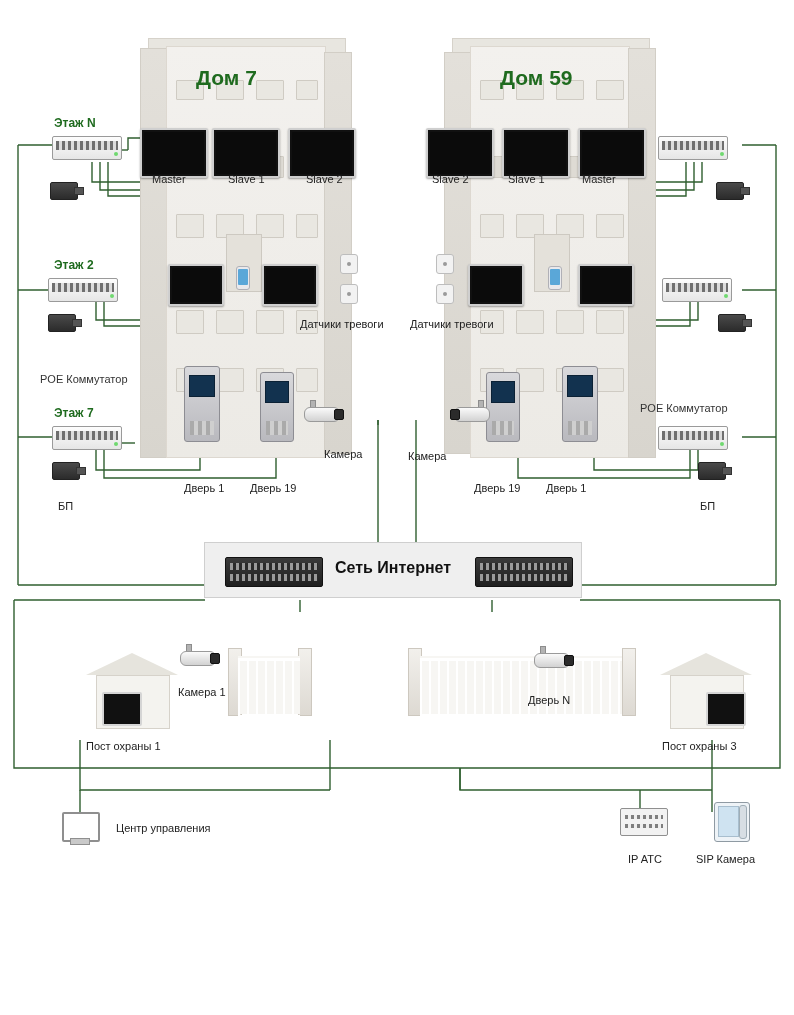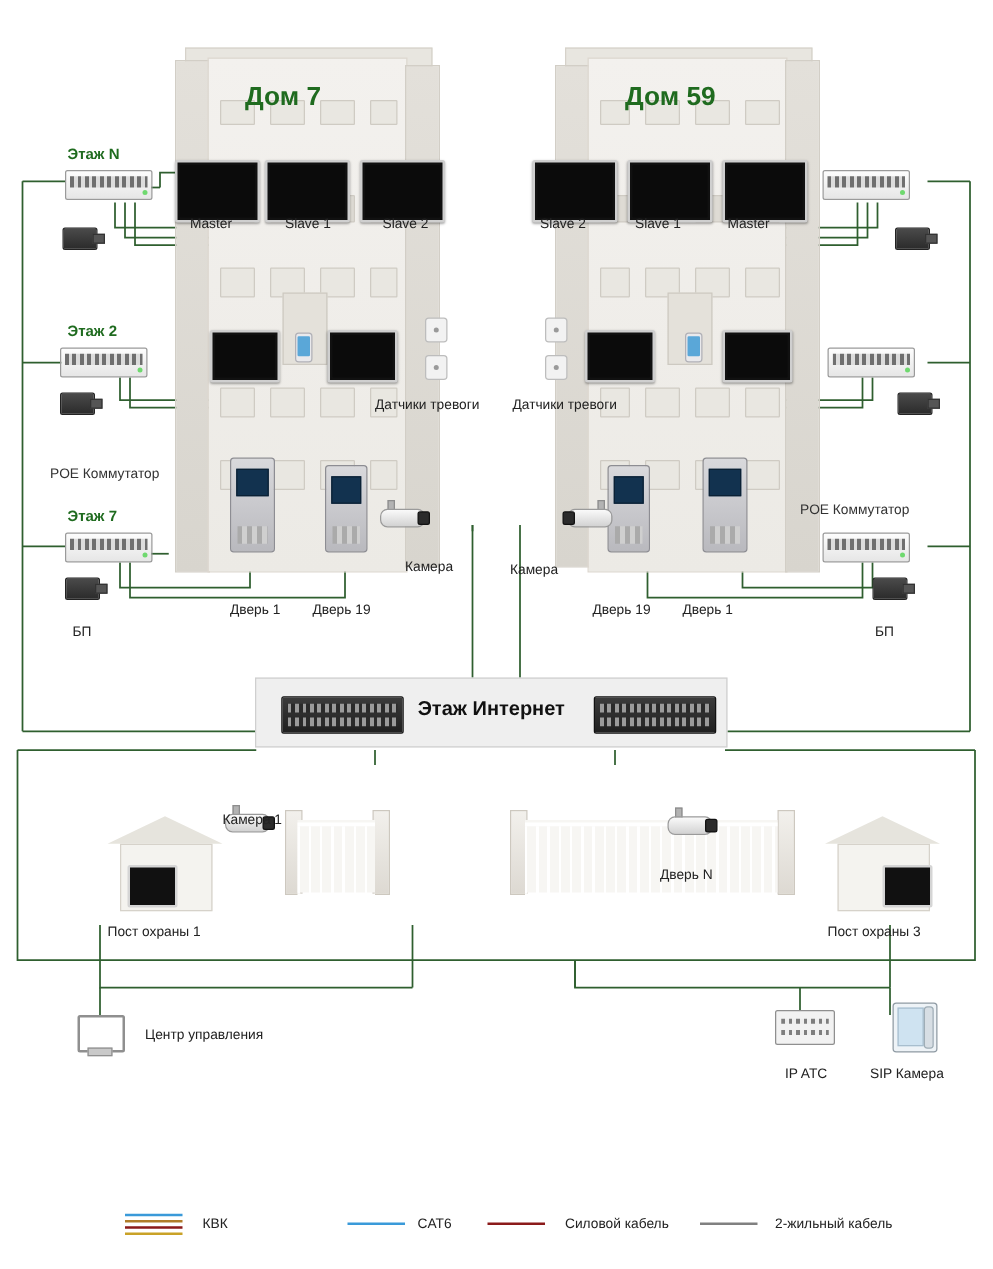--- a/index.html
+++ b/index.html
@@ -359,37 +359,37 @@
 
   <div class="internet" style="left:204px;top:542px;width:376px;height:54px;">
     <div class="rack" style="left:20px;top:14px;width:96px;height:28px;">
       <div class="pr"></div>
         <div class="pr2"></div>
     </div>
     <div class="rack" style="left:270px;top:14px;width:96px;height:28px;">
       <div class="pr"></div>
         <div class="pr2"></div>
     </div>
-    <div class="t">Этаж Интернет</div>
+    <div class="t">Сеть Интернет</div>
   </div>
 
   <div class="house-roof" style="left:86px;top:653px;"></div>
   <div class="house-g" style="left:96px;top:675px;width:72px;height:52px;"></div>
   <div class="monitor-wall" style="left:102px;top:692px;width:36px;height:30px;"></div>
   <div class="pillar" style="left:228px;top:648px;width:12px;height:66px;"></div>
   <div class="pillar" style="left:298px;top:648px;width:12px;height:66px;"></div>
   <div class="gatewrap" style="left:238px;top:656px;width:62px;height:58px;">
     <div class="gate" style="left:0;top:2px;width:62px;height:54px;"></div>
   </div>
   <div class="cam" style="left:180px;top:648px;width:46px;height:20px;">
     <div class="mount"></div>
       <div class="body"></div>
       <div class="lens"></div>
   </div>
-  <div class="lbl" style="left:178px;top:650px;">Камера 1</div>
+  <div class="lbl" style="left:178px;top:686px;">Камера 1</div>
   <div class="lbl" style="left:86px;top:740px;">Пост охраны 1</div>
 
   <div class="house-roof" style="left:660px;top:653px;"></div>
   <div class="house-g" style="left:670px;top:675px;width:72px;height:52px;"></div>
   <div class="monitor-wall" style="left:706px;top:692px;width:36px;height:30px;"></div>
   <div class="pillar" style="left:408px;top:648px;width:12px;height:66px;"></div>
   <div class="pillar" style="left:622px;top:648px;width:12px;height:66px;"></div>
   <div class="gatewrap" style="left:420px;top:656px;width:202px;height:58px;">
     <div class="gate" style="left:0;top:2px;width:202px;height:54px;"></div>
   </div>
@@ -411,31 +411,14 @@
     <div class="row" style="top:15px;"></div>
   </div>
   <div class="lbl" style="left:628px;top:853px;">IP ATC</div>
 
   <div class="siphone" style="left:714px;top:802px;width:34px;height:38px;">
     <div class="s"></div>
       <div class="h"></div>
   </div>
   <div class="lbl" style="left:696px;top:853px;">SIP Камера</div>
 
-  <div class="legend">
-
-    <div class="kvk" style="left:100px;top:16px;background:#3a9ad9;"></div>
-    <div class="kvk" style="left:100px;top:21px;background:#b07d2a;"></div>
-    <div class="kvk" style="left:100px;top:26px;background:#8b1a1a;"></div>
-    <div class="kvk" style="left:100px;top:31px;background:#c9a227;"></div>
-    <div class="item" style="left:162px;top:18px;">КВК</div>
-
-    <div class="kvk" style="left:278px;top:23px;height:2px;background:#3a9ad9;"></div>
-    <div class="item" style="left:334px;top:18px;">CAT6</div>
-
-    <div class="kvk" style="left:390px;top:23px;height:2px;background:#8b1a1a;"></div>
-    <div class="item" style="left:452px;top:18px;">Силовой кабель</div>
-
-    <div class="kvk" style="left:560px;top:23px;height:2px;background:#808080;"></div>
-    <div class="item" style="left:620px;top:18px;">2-жильный кабель</div>
-  </div>
 
 </div>
 
 </body></html>

